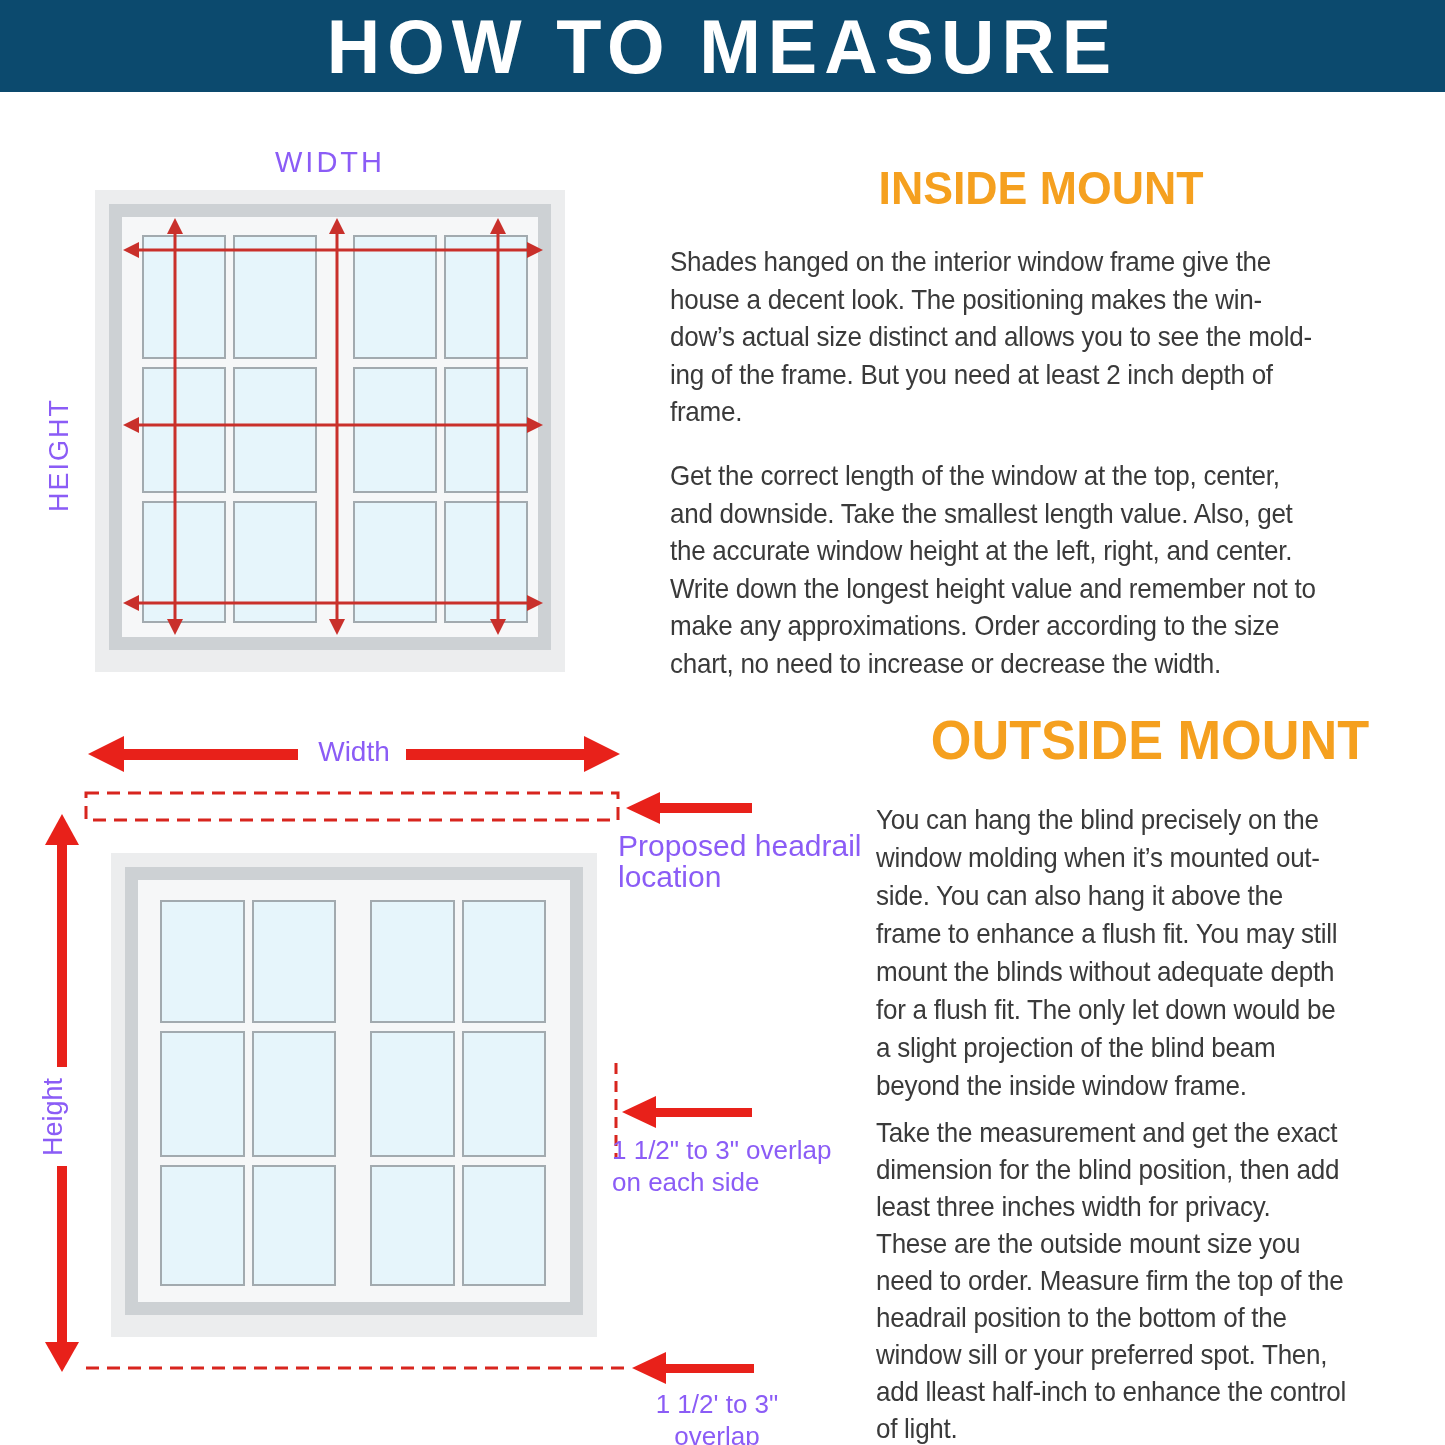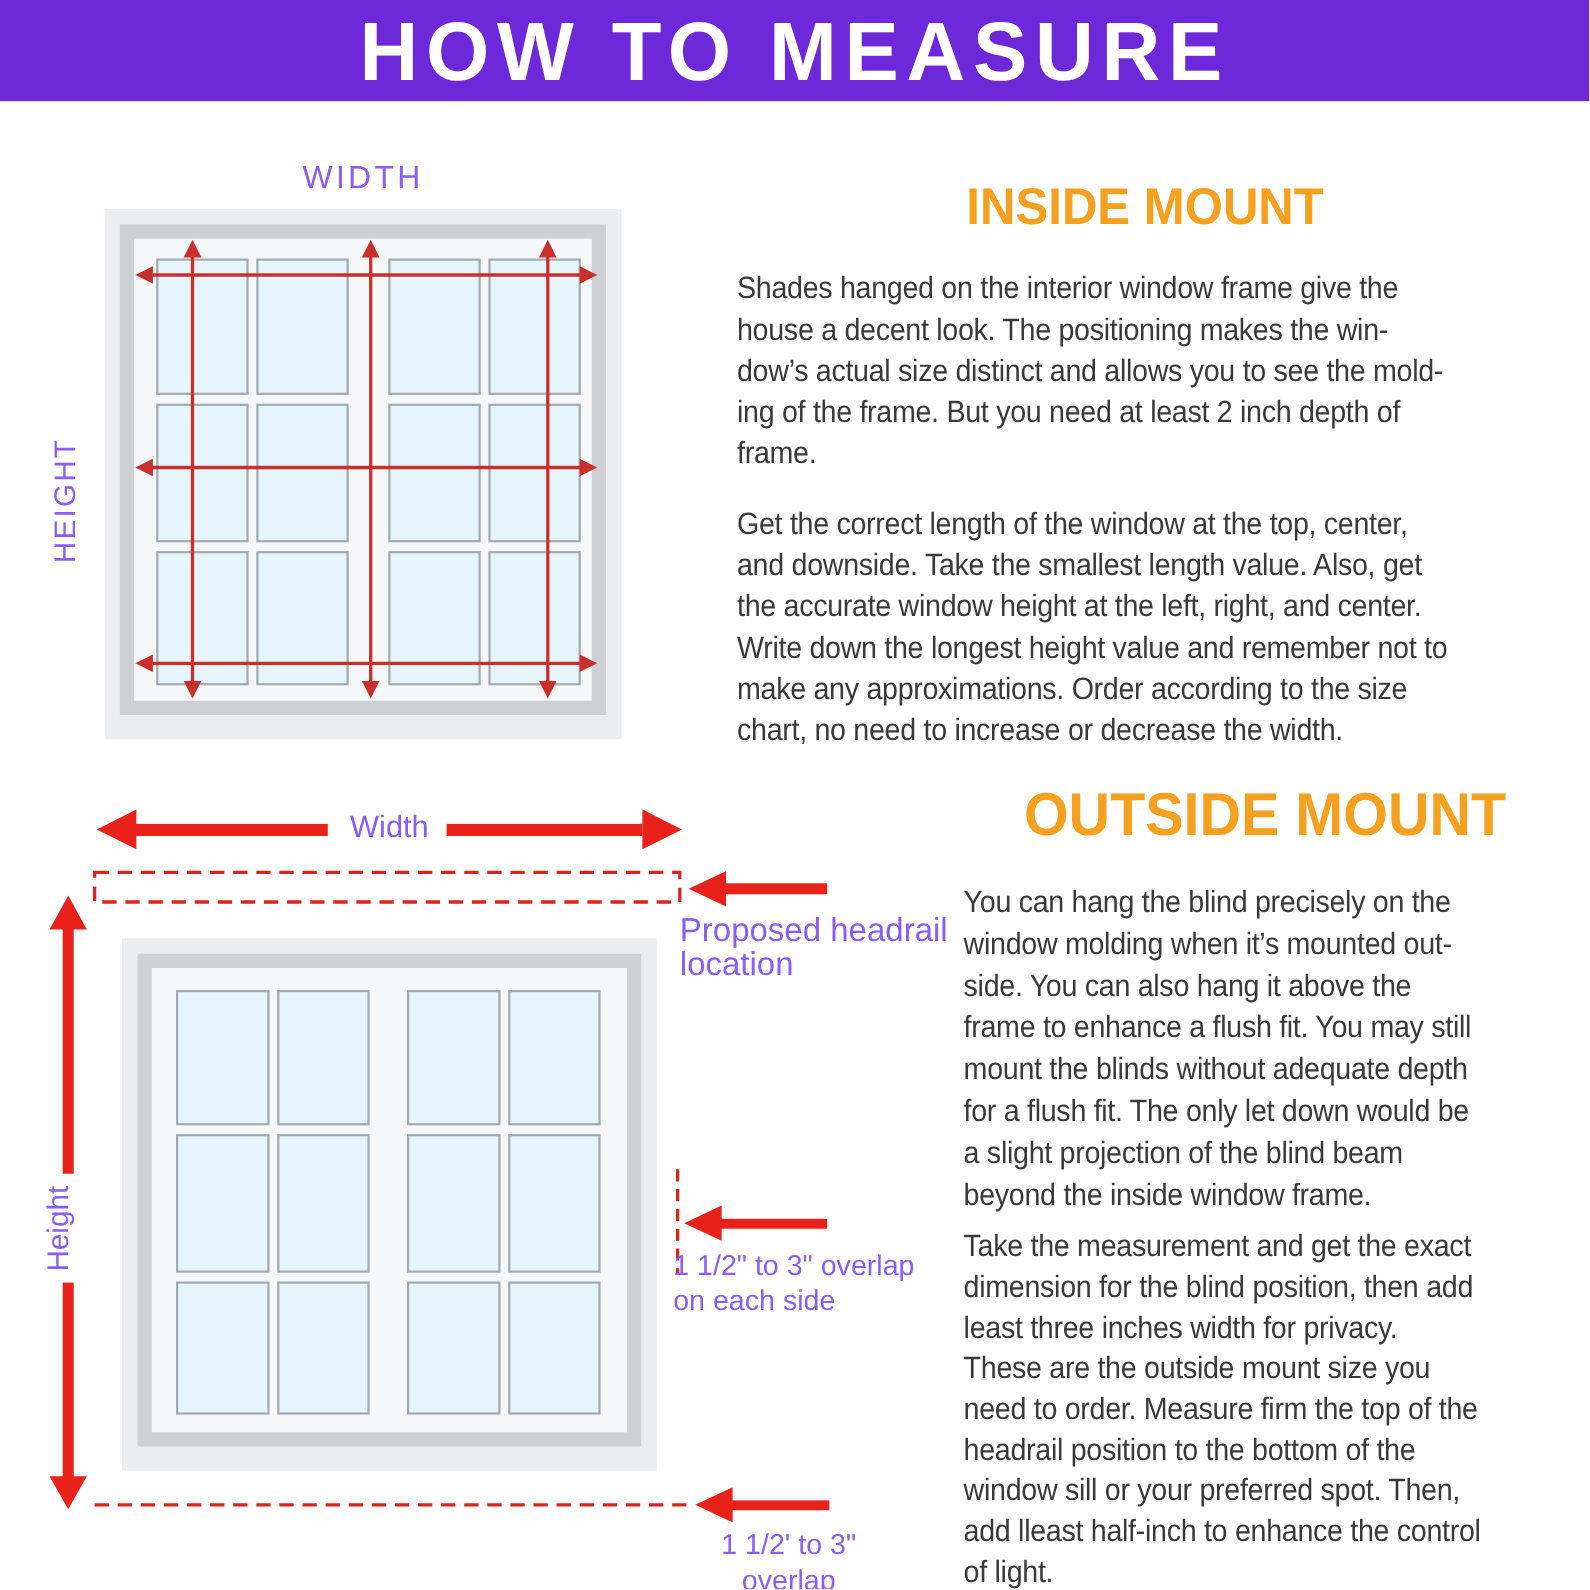--- a/index.html
+++ b/index.html
@@ -1,20 +1,20 @@
 <!DOCTYPE html>
 <html><head>
 <meta charset="utf-8">
 <style>
   html,body{margin:0;padding:0;background:#ffffff;}
   .page{position:relative;width:1445px;height:1445px;background:#ffffff;overflow:hidden;
         font-family:"Liberation Sans", sans-serif;}
 
   
-  .banner{position:absolute;left:0;top:0;width:1445px;height:92px;background:#6d28d9;}
+  .banner{position:absolute;left:0;top:0;width:1445px;height:92px;background:#0c4a6e;}
   .banner-title{width:100%;height:92px;line-height:94px;text-align:center;color:#ffffff;
         font-size:74px;font-weight:bold;letter-spacing:7px;transform:scaleY(1.02);}
 
   
   .window{position:absolute;background:#ECEDEE;padding:14px 14px 22px;box-sizing:border-box;}
   .win-band{background:#CDD1D4;width:100%;height:100%;box-sizing:border-box;padding:13px;}
   .win-inner{background:#F6F7F8;width:100%;height:100%;box-sizing:border-box;display:flex;}
   .win-a{left:95px;top:190px;width:470px;height:482px;}
   .win-a .win-inner{padding:18px 10px 14px 20px;gap:36px;}
   .win-b{left:111px;top:853px;width:486px;height:484px;}

